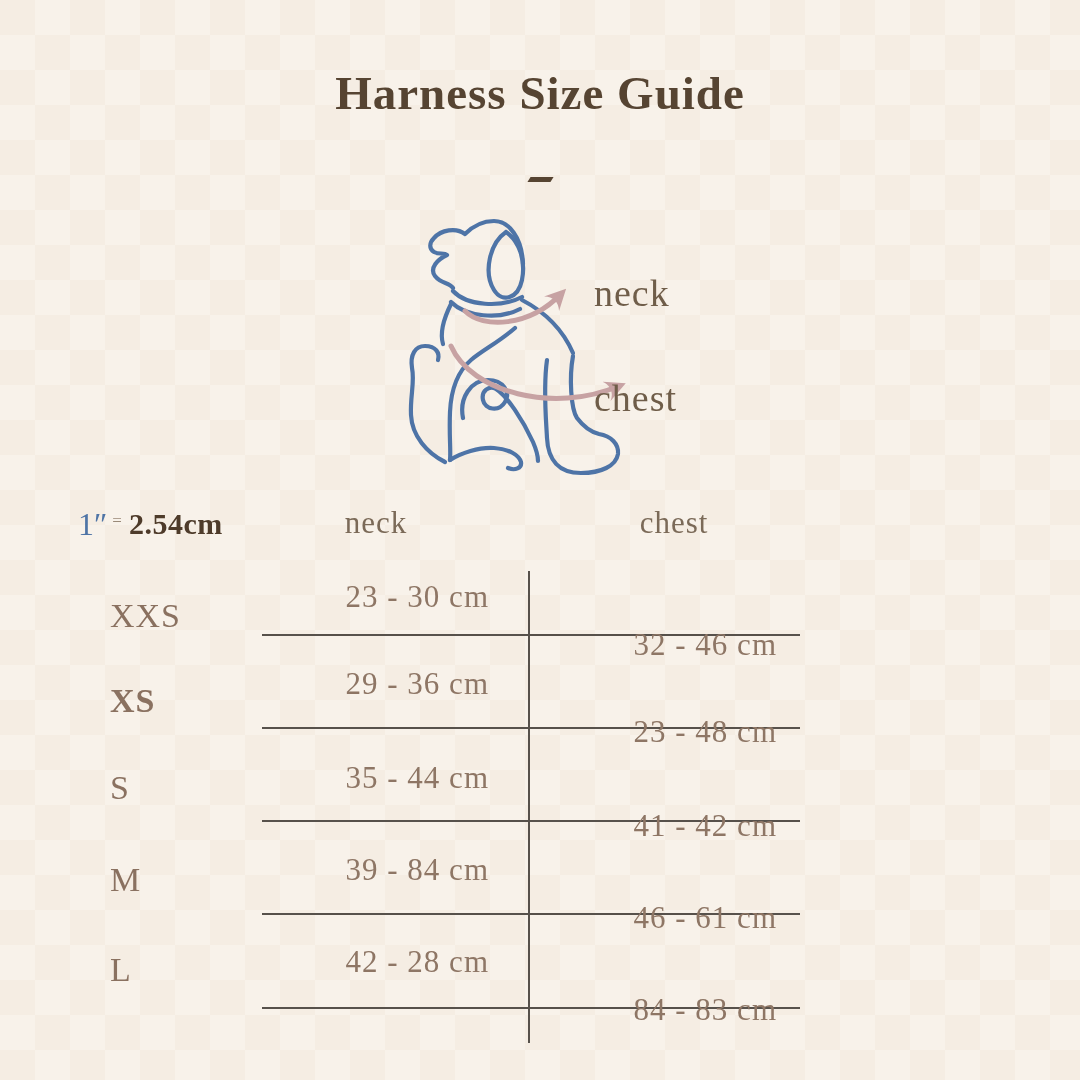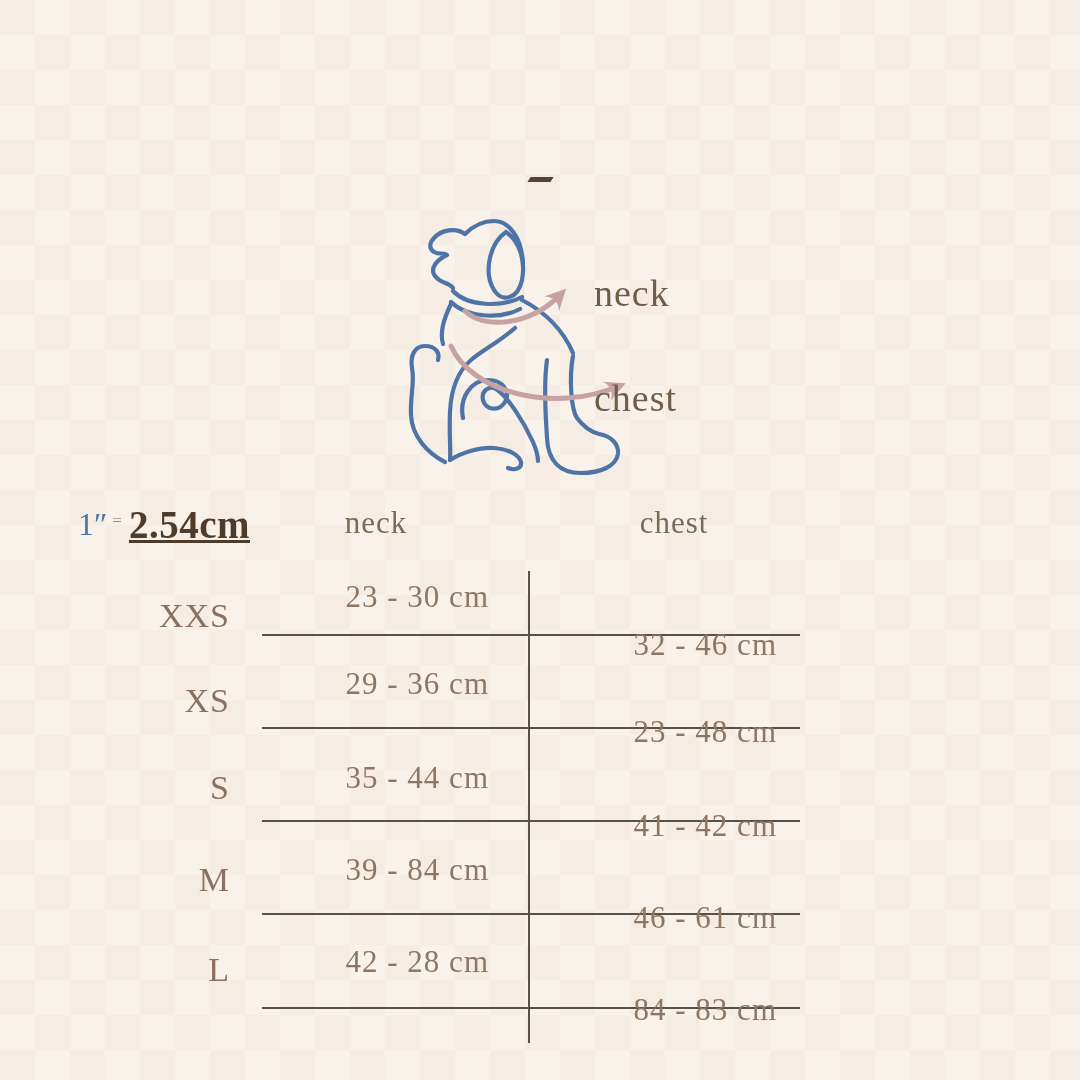--- a/index.html
+++ b/index.html
@@ -28,58 +28,59 @@
     position:absolute;color:#6f5d49;font-size:38px;letter-spacing:1px;
   }
   .diagram-label.neck{left:594px;top:271px;}
   .diagram-label.chest{left:594px;top:376px;}
   .conversion{
     position:absolute;left:78px;top:504px;height:40px;
     display:flex;align-items:center;white-space:nowrap;
   }
   .conversion .inch{color:#4e74a6;font-size:32px;}
   .conversion .equals{color:#9a8a79;font-size:17px;margin:0 7px 6px 5px;}
-  .conversion .cmval{color:#4e3b2a;font-size:39px;font-weight:700;letter-spacing:0.5px;text-decoration:underline;}
+  .conversion .cmval{color:#4e3b2a;font-size:30px;font-weight:700;letter-spacing:0.5px;}
   .col-header{
     position:absolute;top:505px;width:200px;text-align:center;
     color:#7b6a58;font-size:31px;letter-spacing:1px;
   }
   .col-header.neck{left:276px;}
   .col-header.chest{left:574px;}
   .hline{position:absolute;left:262px;width:538px;height:2px;background:#57514b;}
   .hline.l1{top:634px;}
   .hline.l2{top:727px;}
   .hline.l3{top:820px;}
   .hline.l4{top:913px;}
   .hline.l5{top:1007px;}
   .vline{position:absolute;left:528px;top:571px;width:2px;height:472px;background:#57514b;}
   .size-label{
-    position:absolute;left:110px;width:120px;text-align:right;
+    position:absolute;left:110px;width:120px;text-align:left;
     color:#8a7160;font-size:34px;letter-spacing:1px;
     transform:translateY(-50%);
   }
   .cell{
     position:absolute;width:210px;text-align:right;
     color:#8e7665;font-size:31px;letter-spacing:1px;
     transform:translateY(-50%);
   }
   .cell.neck{left:279px;}
   .cell.chest{left:567px;margin-top:48px;}
   
   .r1 .size-label{top:616px;} .r1 .cell{top:597px;}
-  .r2 .size-label{top:701px;} .r2 .cell{top:684px;}
+  .r2 .size-label{top:701px;font-weight:bold;} .r2 .cell{top:684px;}
   .r3 .size-label{top:788px;} .r3 .cell{top:778px;}
   .r4 .size-label{top:880px;} .r4 .cell{top:870px;}
   .r5 .size-label{top:970px;} .r5 .cell{top:962px;}
 </style>
 </head>
 <body>
 
 <div class="page">
 
+  <div class="title">Harness Size Guide</div>
   <div class="title-dash"></div>
 
   <svg class="dog-svg" viewBox="0 0 260 280">
     <defs>
       <marker id="ah" viewBox="0 0 10 10" refX="6.5" refY="5" markerWidth="4.2" markerHeight="4.2" orient="auto">
         <path d="M0,0 L10,5 L0,10 C3,7 3,3 0,0 Z" fill="#c7a2a3"></path>
       </marker>
     </defs>
 
     <g fill="none" stroke="#4e74a7" stroke-width="4.2" stroke-linecap="round" stroke-linejoin="round">

